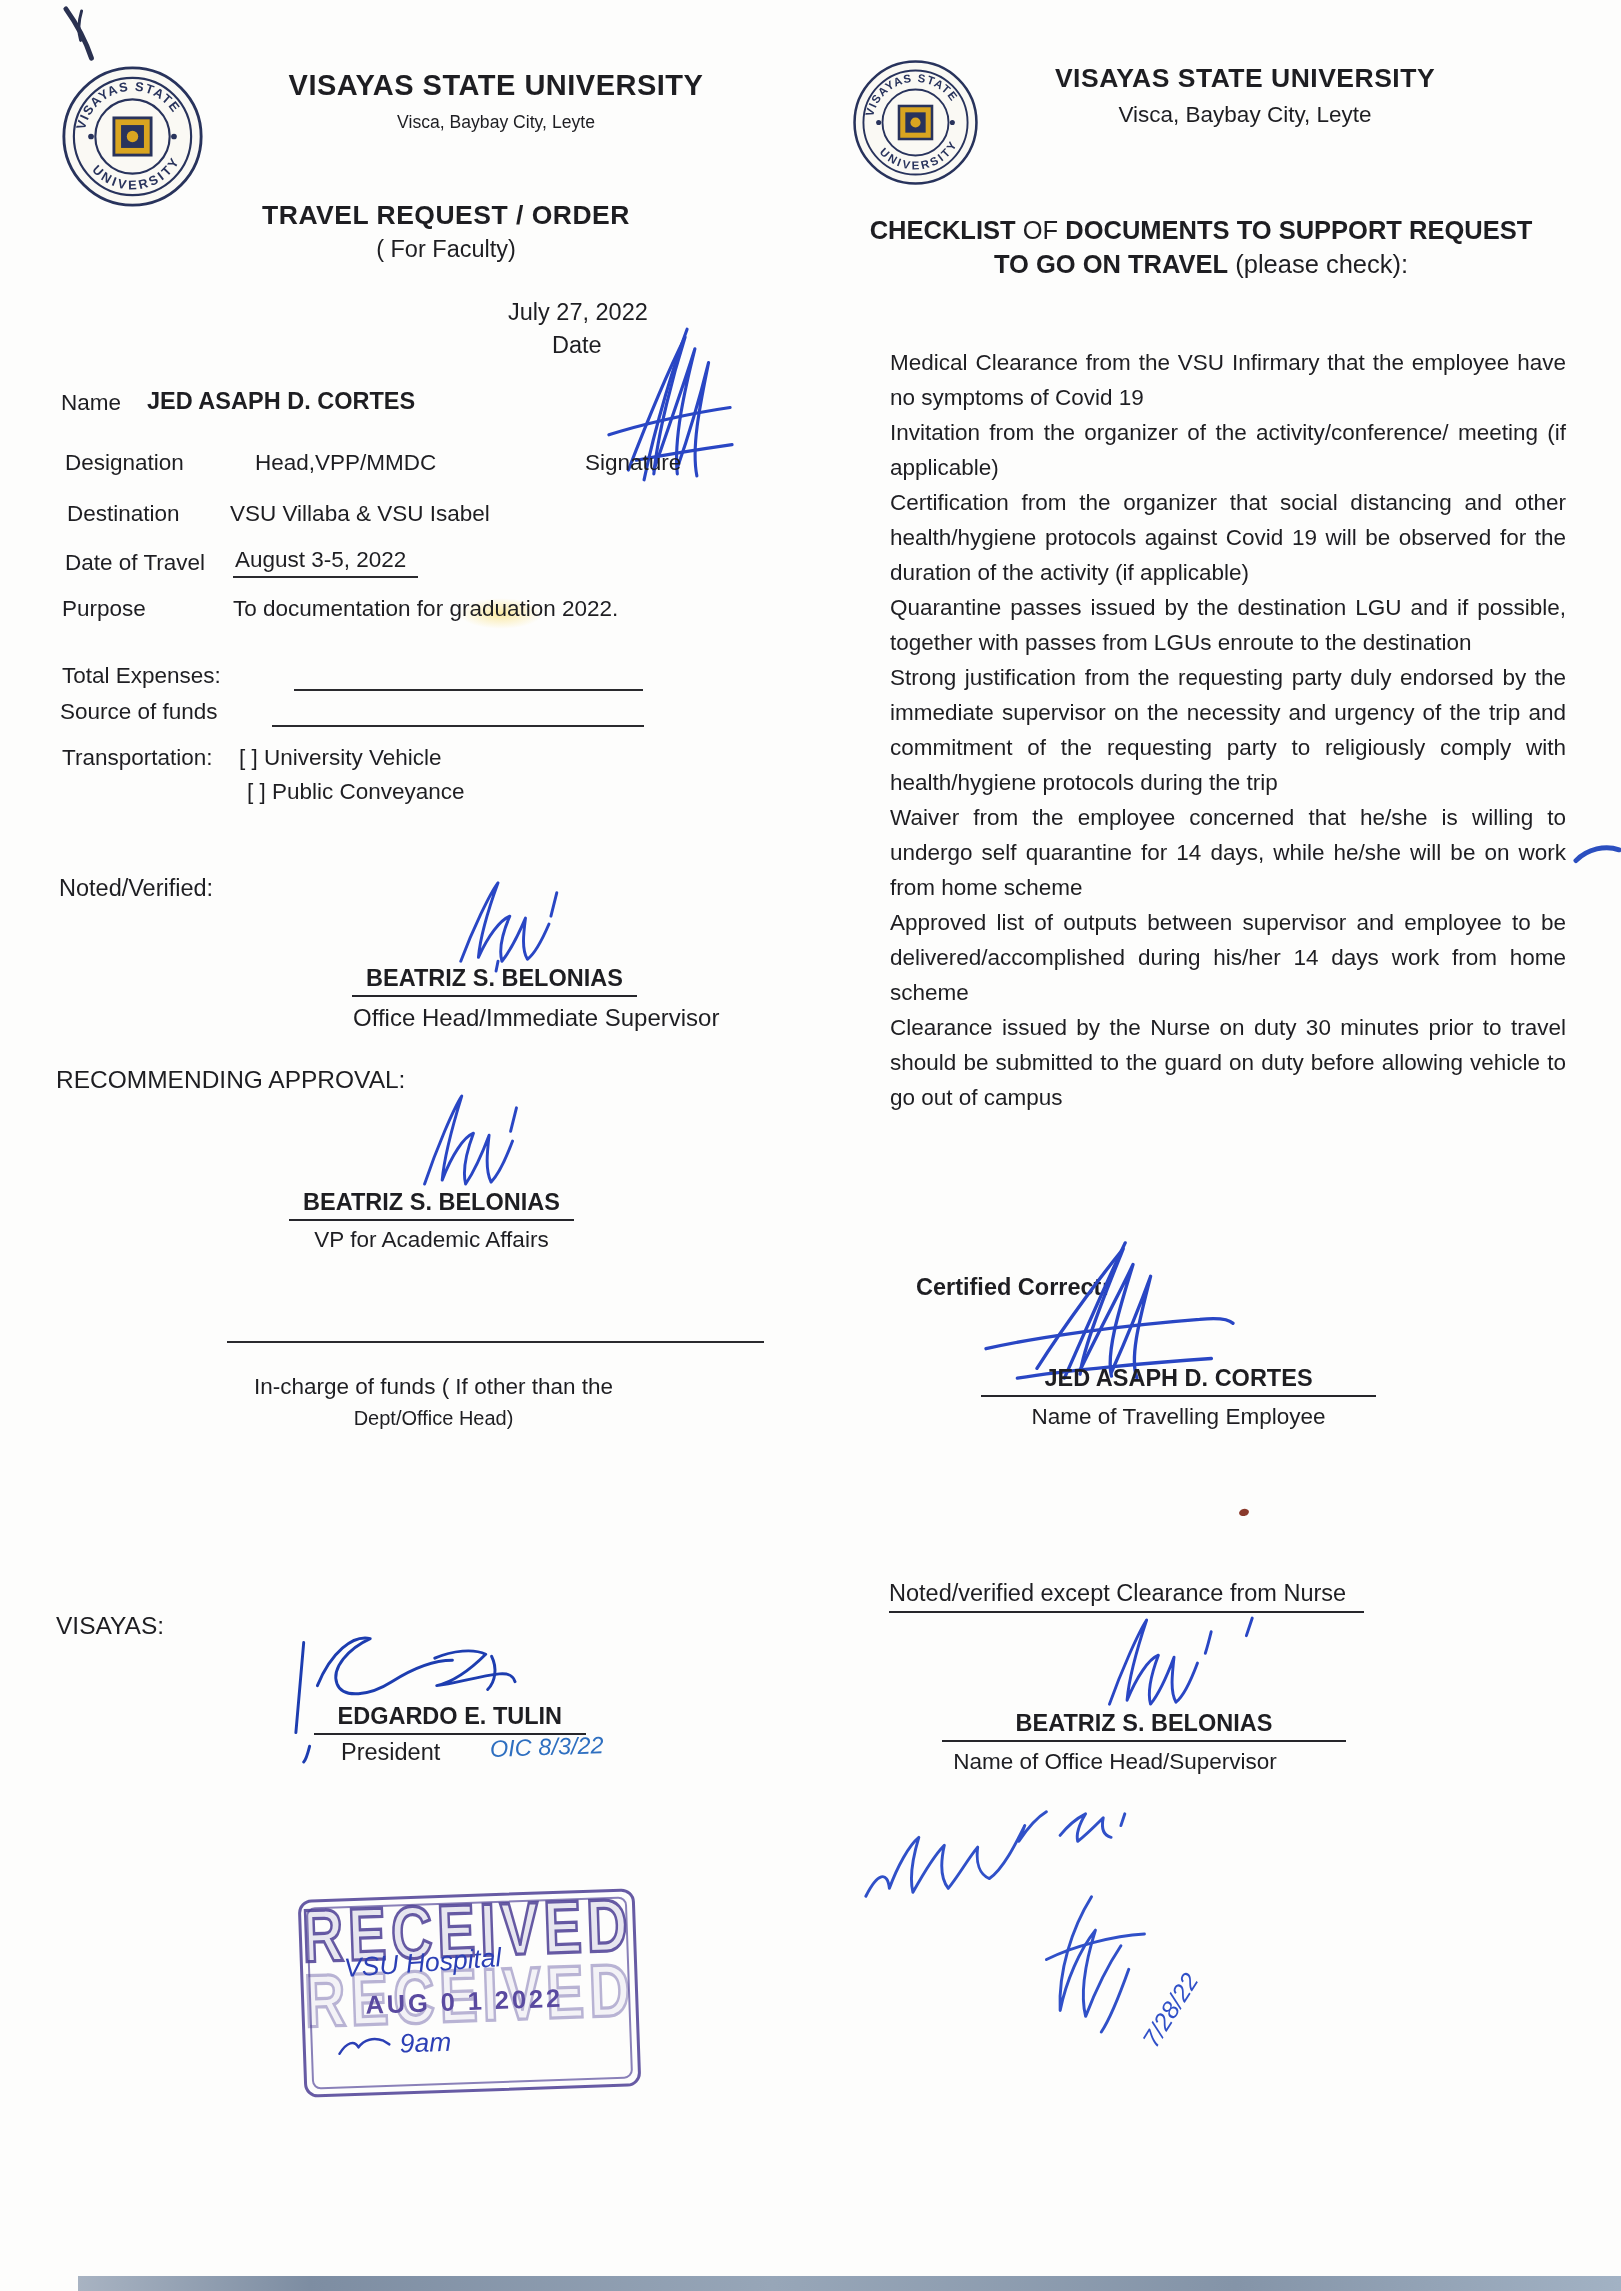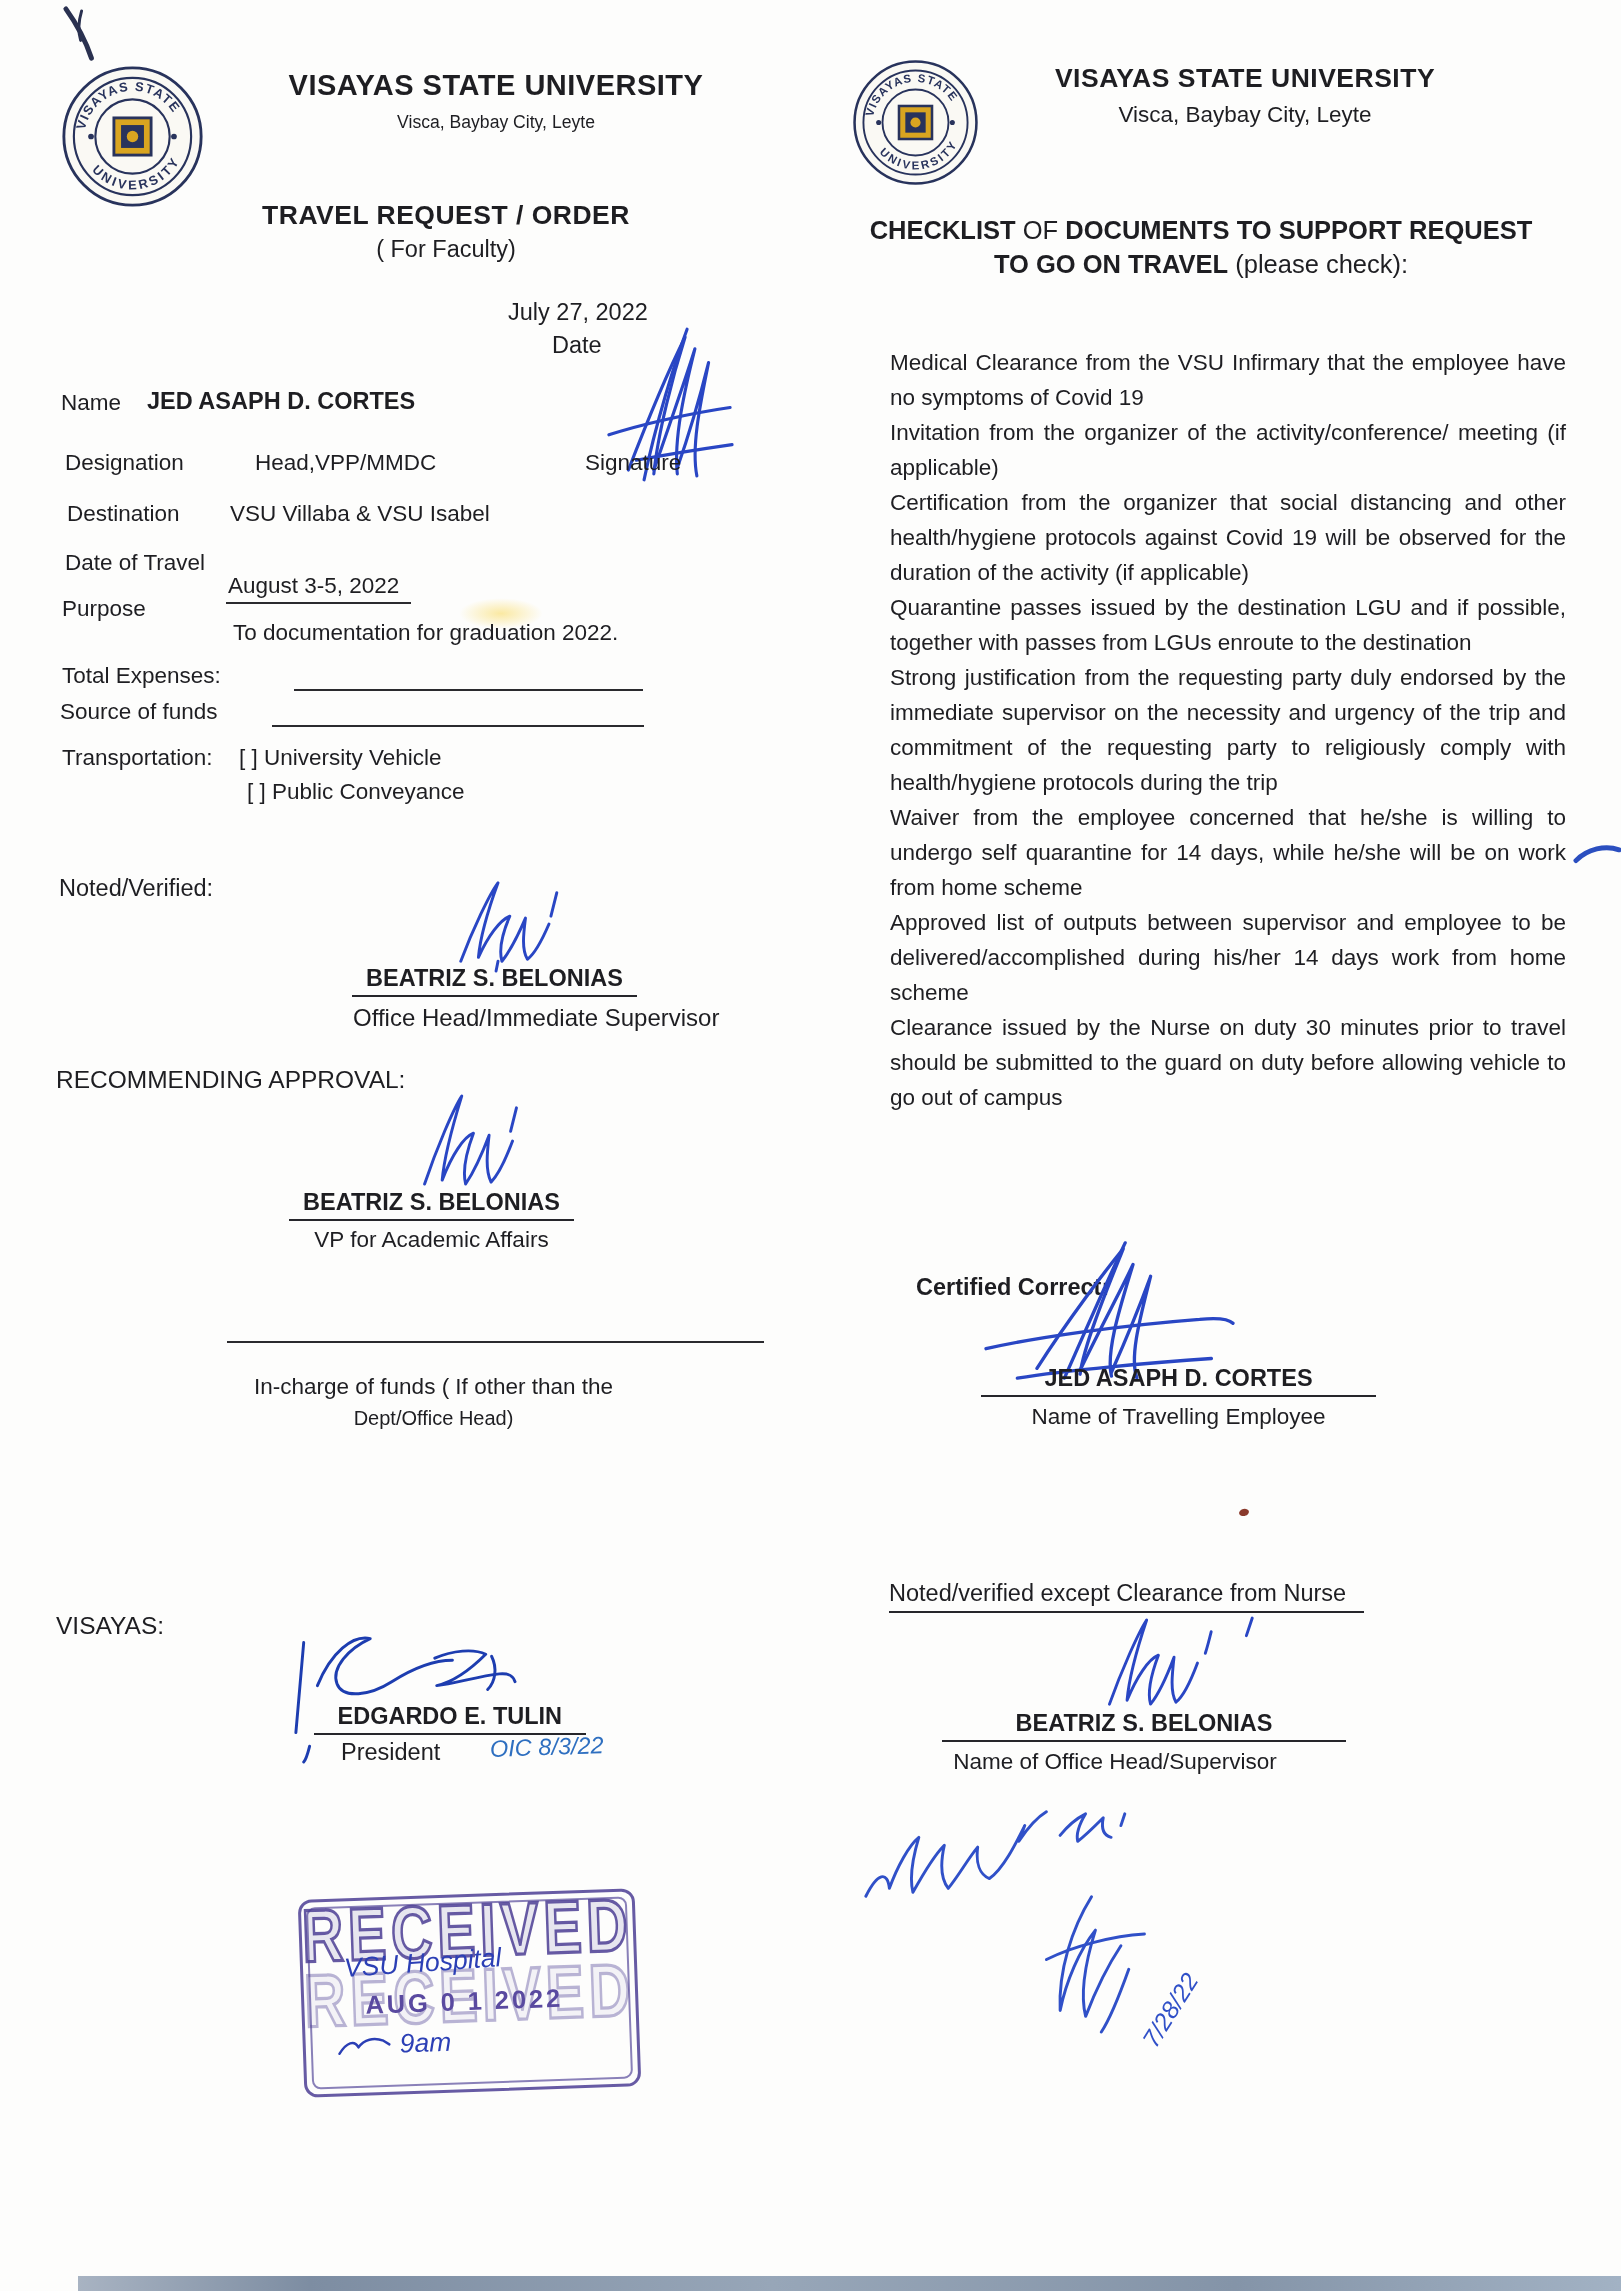--- a/index.html
+++ b/index.html
@@ -26,22 +26,22 @@
   #l-addr{left:251px;top:112px;width:490px;font-size:17.6px;}
   #l-title{left:250px;top:200px;width:392px;font-size:26.5px;letter-spacing:0.5px;}
   #l-subtitle{left:250px;top:236px;width:392px;font-size:23.5px;}
   #l-datev{left:508px;top:299px;font-size:23.5px;}
   #l-datel{left:552px;top:332px;font-size:23.5px;}
   #sig-date{left:603px;top:321px;width:132px;height:169px;}
   #f-name-l{left:61px;top:390px;}  #f-name-v{left:147px;top:388px;font-size:23.5px;}
   #f-des-l{left:65px;top:450px;}   #f-des-v{left:227px;top:450px;margin-left:28px;}
   #l-sigl{left:585px;top:450px;}
   #f-dst-l{left:67px;top:501px;}   #f-dst-v{left:230px;top:501px;}
-  #f-trv-l{left:65px;top:550px;}   #f-trv-v{left:226px;top:547px;border-bottom:2.5px solid #2a2a2e;padding:0 11.8px 2.9px 2px;margin-top:26px;}
-  #f-pur-l{left:62px;top:596px;}   #f-pur-v{left:233px;top:596px;margin-top:24px;}
+  #f-trv-l{left:65px;top:550px;}   #f-trv-v{left:233px;top:547px;border-bottom:2.5px solid #2a2a2e;padding:0 11.8px 2.9px 2px;}
+  #f-pur-l{left:62px;top:596px;}   #f-pur-v{left:233px;top:596px;}
   #hl-smear{left:459px;top:598px;width:84px;height:31px;border-radius:50%;
     background:radial-gradient(ellipse at center, rgba(248,216,88,.55), rgba(248,216,88,0) 70%);}
   #f-exp-l{left:62px;top:663px;}   #rule-exp{left:294px;top:689px;width:349px;}
   #f-src-l{left:60px;top:699px;}   #rule-src{left:272px;top:725px;width:372px;}
   #f-tra-l{left:62px;top:745px;}   #f-tra-o1{left:239px;top:745px;} #f-tra-o2{left:247px;top:779px;}
   #noted-l{left:59px;top:875px;}
   #sig-noted{left:439px;top:875px;width:169px;height:98px;}
   #noted-name{left:323px;top:965px;width:343px;font-size:23.5px;}
   #noted-title{left:353px;top:1004px;width:353px;font-size:24px;}
   #rec-l{left:56px;top:1066px;font-size:24.5px;}

